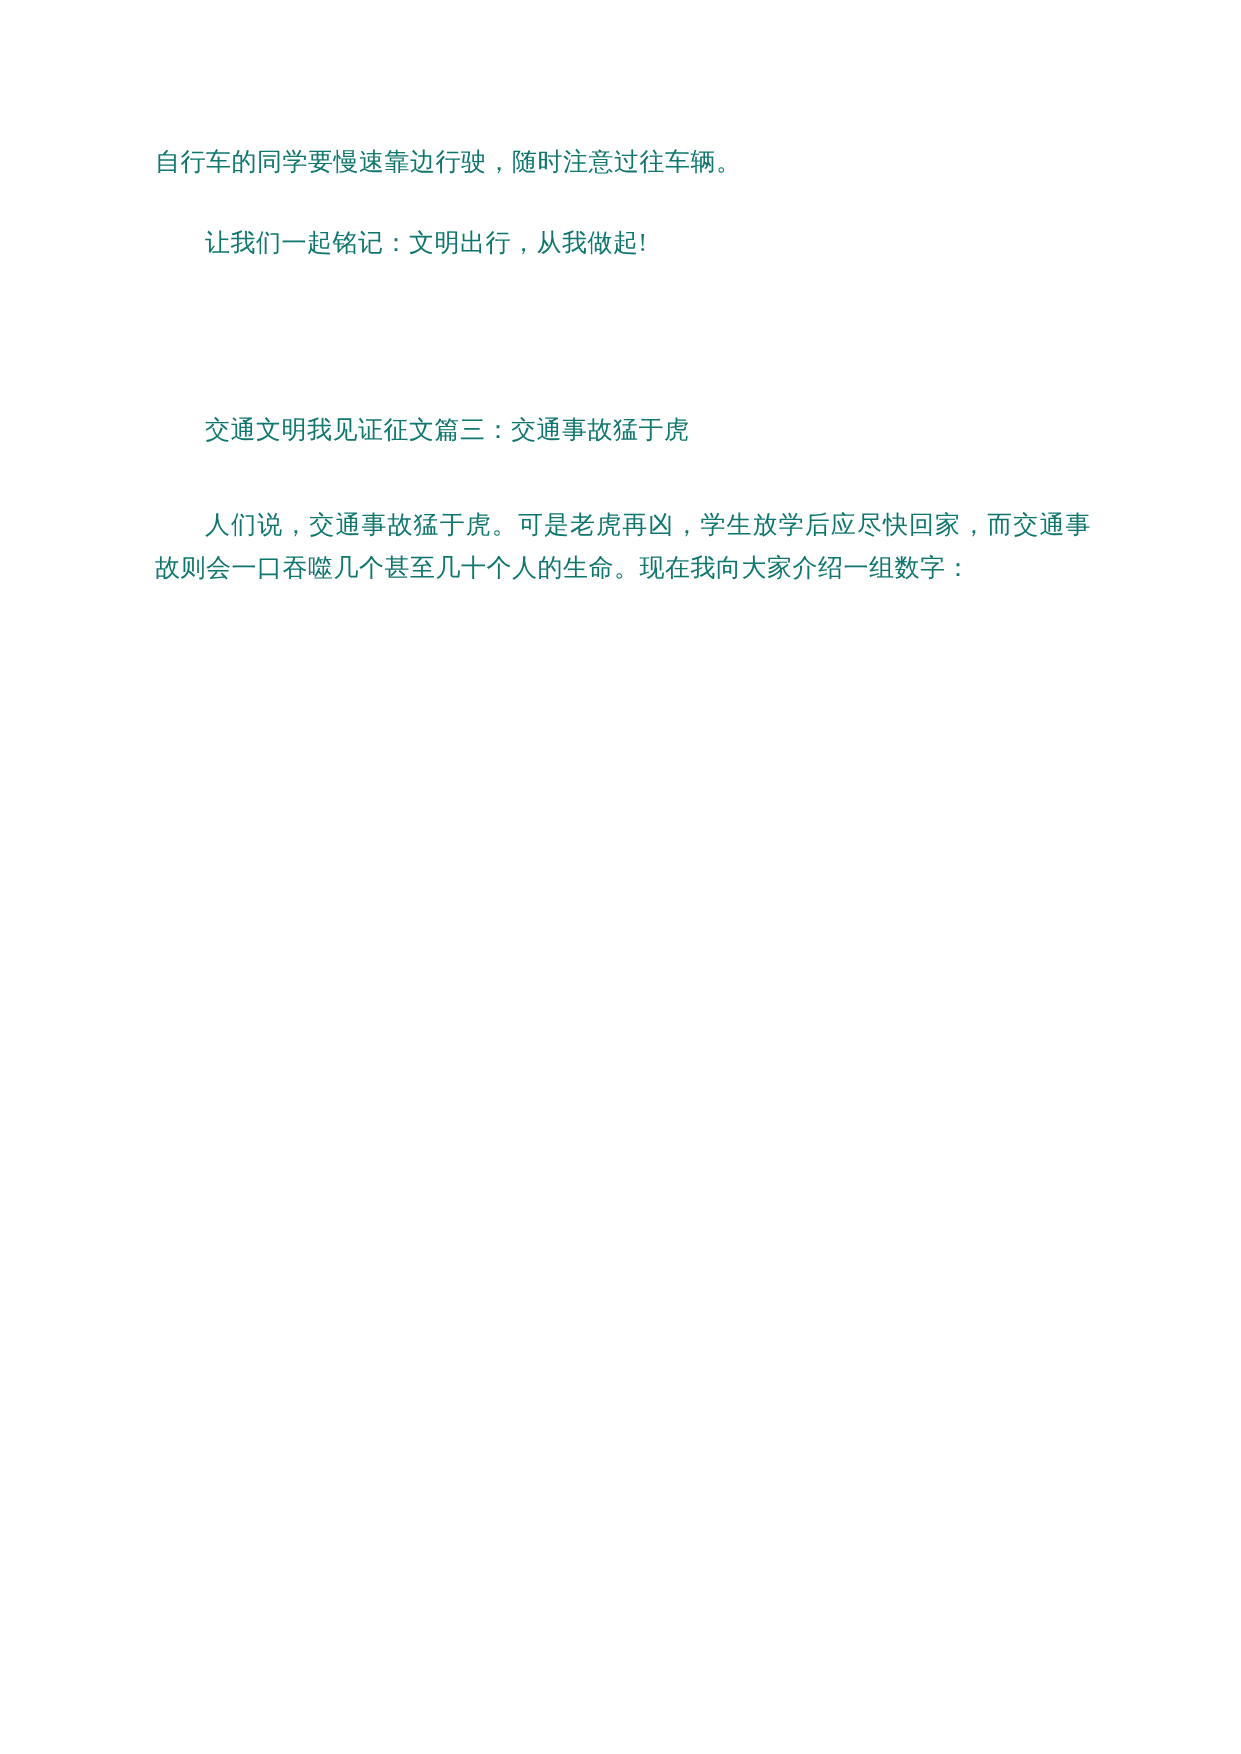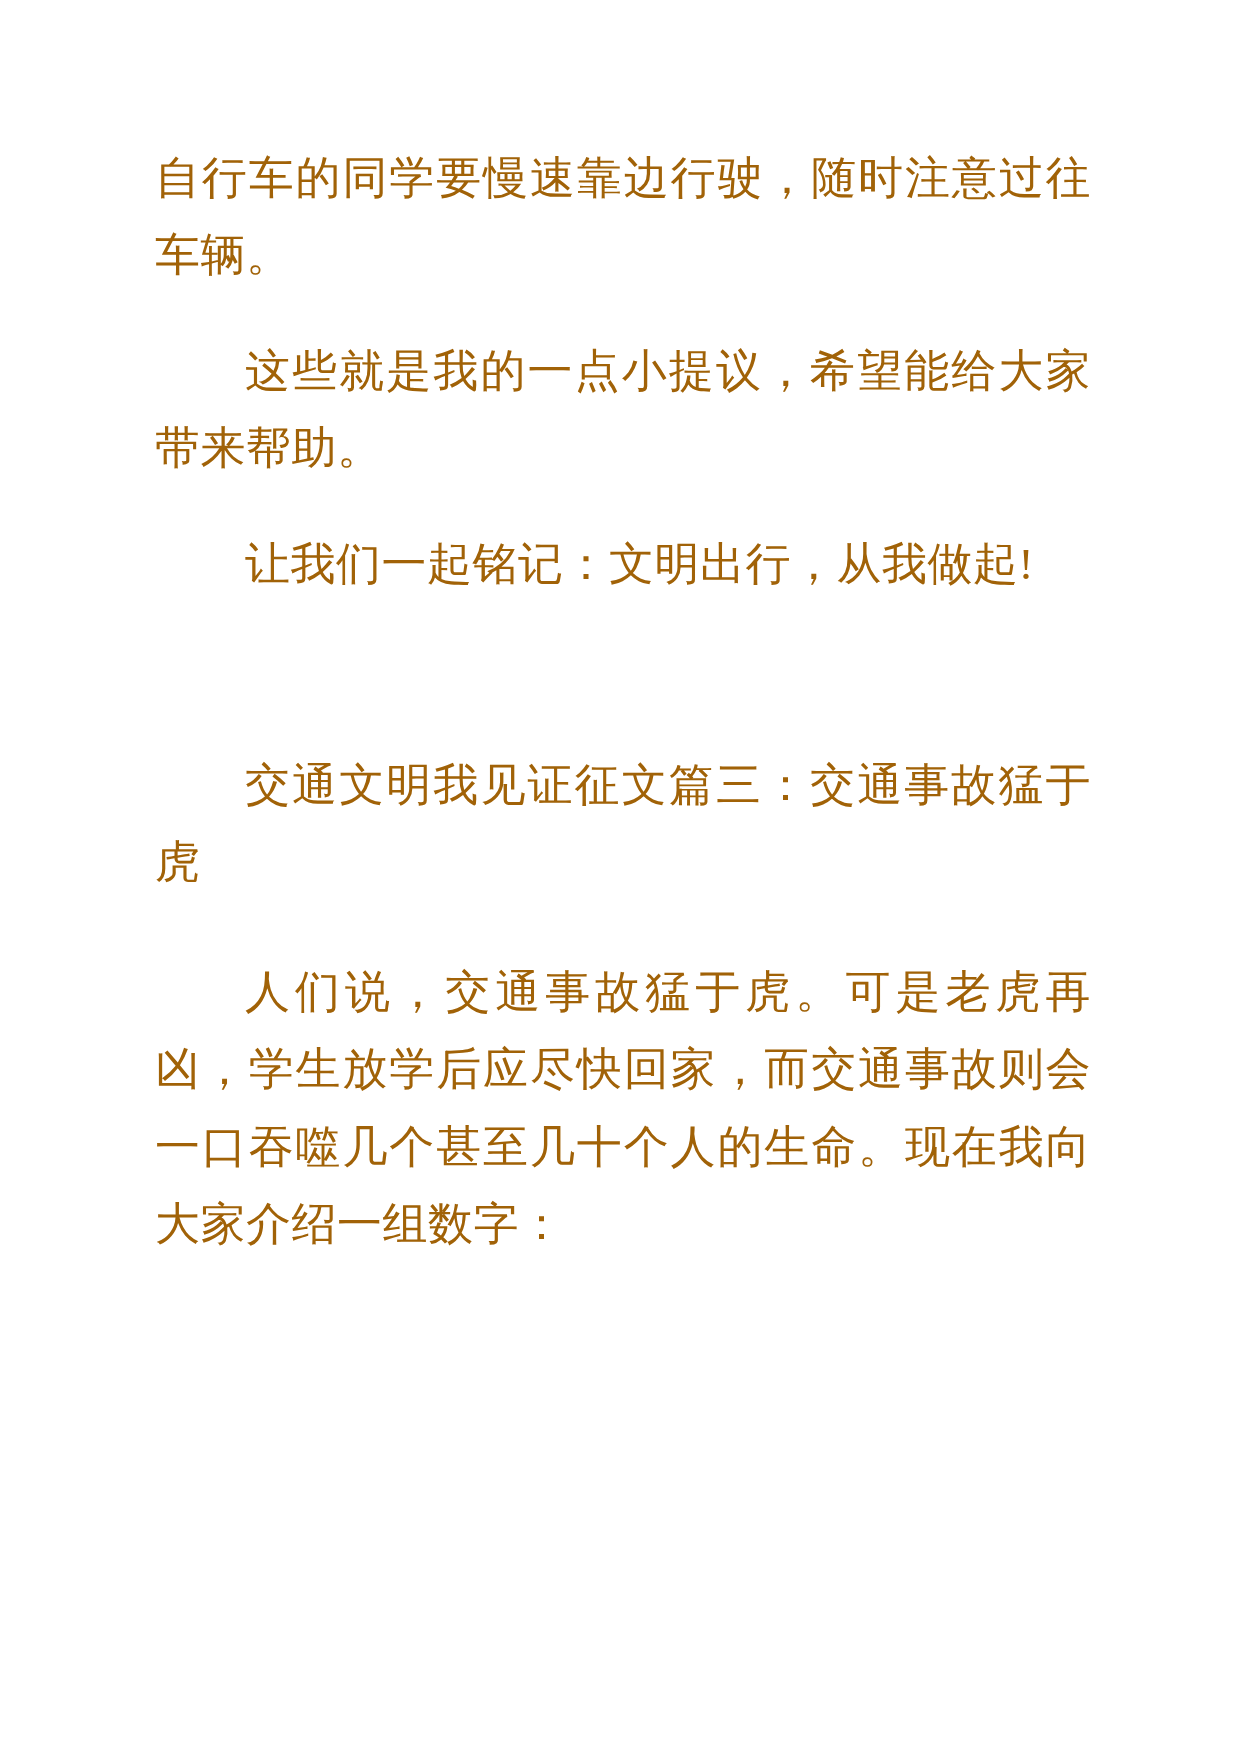--- a/index.html
+++ b/index.html
@@ -15,24 +15,24 @@
     overflow: hidden;
   }
   .page {
     box-sizing: border-box;
     width: 1241px;
     height: 1754px;
     padding: 140px 150px 0 155px;
     background: #ffffff;
   }
   .doc-body {
-    font-size: 45px;
+    font-size: 25px;
     line-height: 1.72;
     letter-spacing: 0.5px;
-    color: #a16207;
+    color: #0f766e;
     text-align: justify;
   }
   p.para {
     margin: 0 0 38px 0;
     text-indent: 2em;
     white-space: normal;
   }
   p.para.noindent {
     text-indent: 0;
   }
@@ -44,19 +44,18 @@
   .spacer-lg {
     height: 46px;
   }
 </style>
 </head>
 <body>
 
 <div class="page">
   <div class="doc-body">
     <p class="para noindent">自行车的同学要慢速靠边行驶，随时注意过往车辆。</p>
-    <p class="para">这些就是我的一点小提议，希望能给大家带来帮助。</p>
     <p class="para">让我们一起铭记：文明出行，从我做起!</p>
     <div class="spacer-lg"></div>
     <p class="para heading">交通文明我见证征文篇三：交通事故猛于虎</p>
     <p class="para">人们说，交通事故猛于虎。可是老虎再凶，学生放学后应尽快回家，而交通事故则会一口吞噬几个甚至几十个人的生命。现在我向大家介绍一组数字：</p>
   </div>
 </div>
 
 </body></html>

